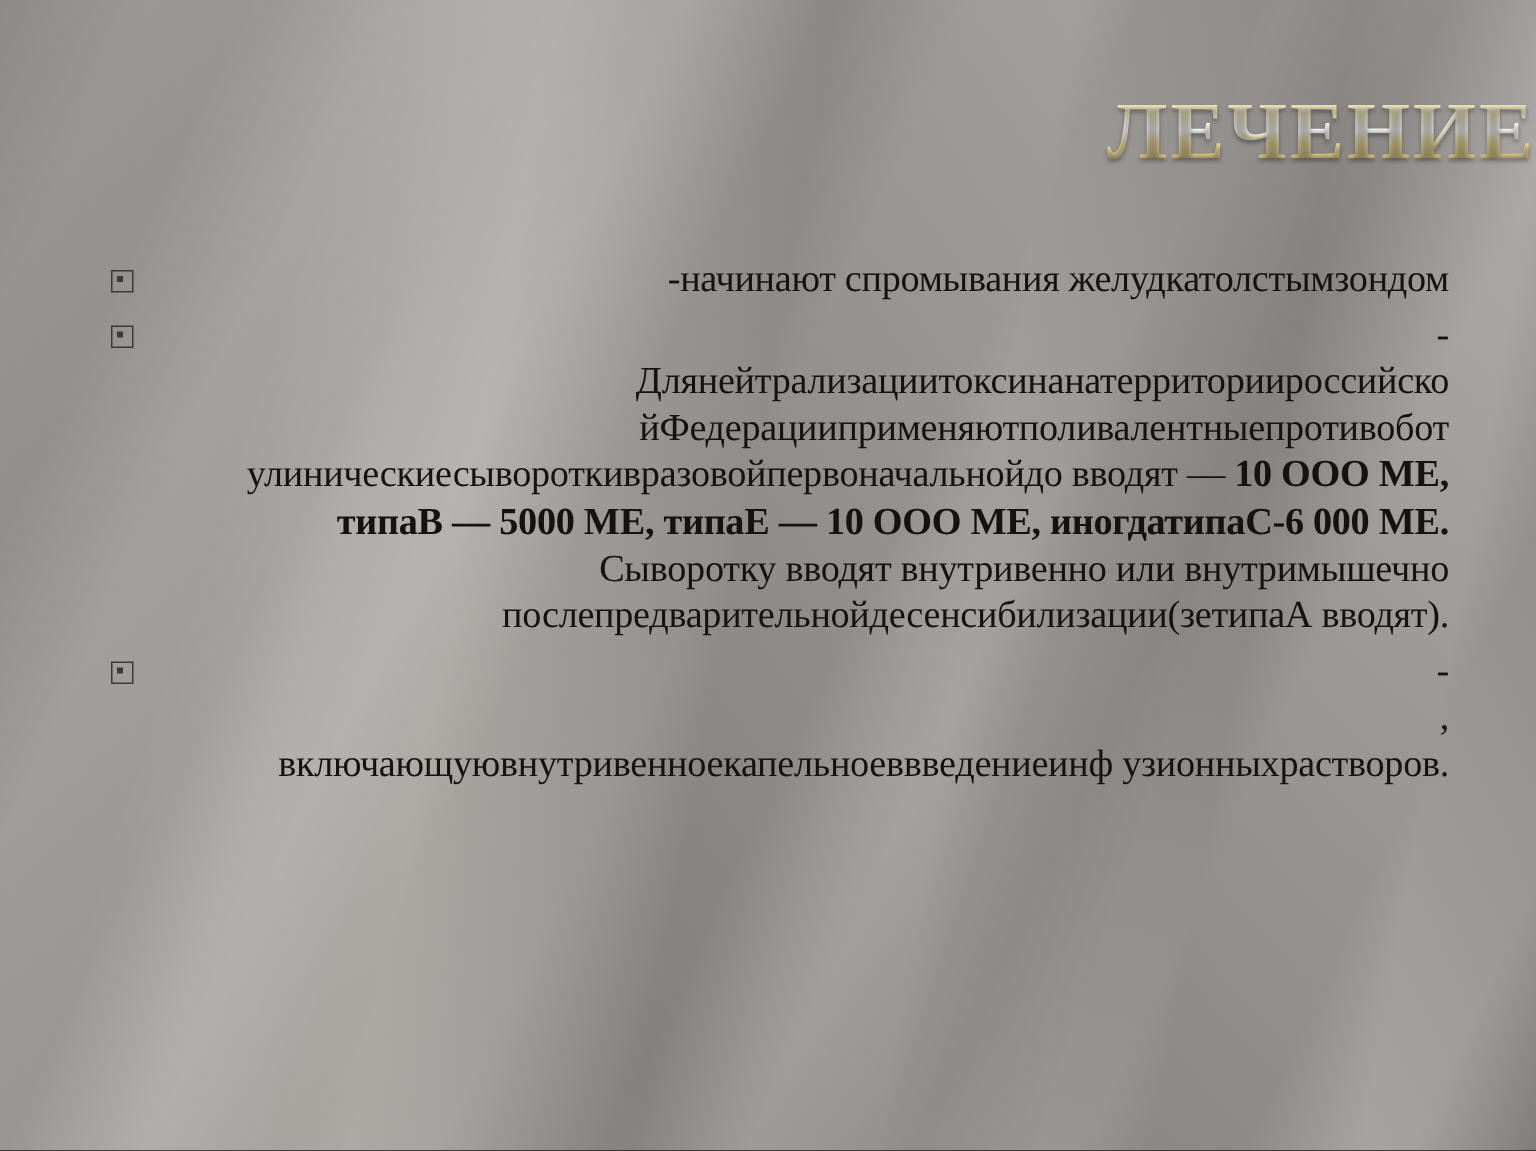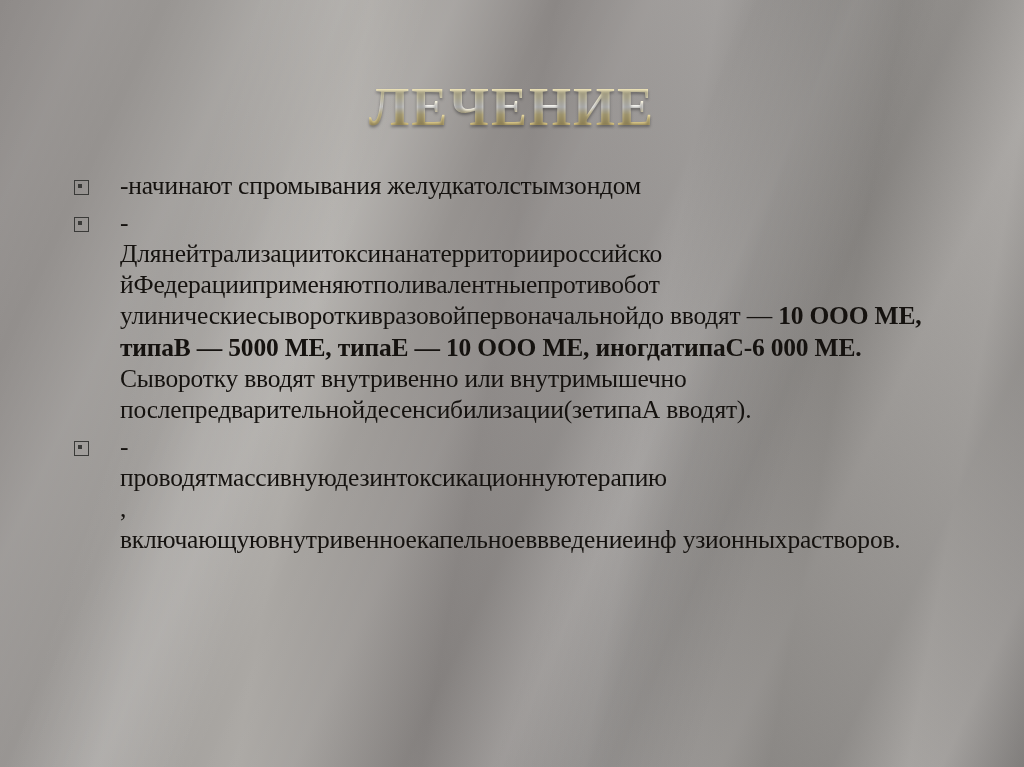--- a/index.html
+++ b/index.html
@@ -45,45 +45,45 @@
       linear-gradient(108deg,
         rgba(0,0,0,0.00) 58%,
         rgba(0,0,0,0.07) 66%,
         rgba(0,0,0,0.00) 74%);
   }
   .title {
     position: absolute;
     top: 56px;
     left: 0;
     width: 100%;
-    text-align: center;
+    text-align: right;
     font-size: 54px;
     font-weight: bold;
     letter-spacing: 2px;
     font-family: "Liberation Serif", serif;
     color: #f6e9b6;
     background: linear-gradient(180deg, #e8d89a 0%, #fbf4d2 35%, #ffffff 50%, #efe0a8 62%, #b79b4e 100%);
     -webkit-background-clip: text;
     background-clip: text;
     -webkit-text-fill-color: transparent;
     text-shadow: 0 2px 3px rgba(0,0,0,0.35);
     z-index: 3;
-    margin-top: 20px;
   }
   .body {
     position: absolute;
     top: 170px;
     left: 74px;
     right: 58px;
     z-index: 3;
   }
   .bullet-row {
     display: flex;
     align-items: flex-start;
     margin-bottom: 6px;
+    text-align: right;
   }
   .marker {
     flex: 0 0 auto;
     width: 46px;
     padding-top: 10px;
     display: flex;
     justify-content: flex-start;
   }
   .marker-glyph {
     display: inline-block;
@@ -149,21 +149,20 @@
         <span>вводят).</span>
       </div>
     </div>
 
     <div class="bullet-row b2">
       <div class="marker">
           <span class="marker-glyph"></span>
         </div>
       <div class="btext">
         <span class="dash-line">-</span>
-        <span>проводятмассивнуюдезинтоксикационнуютерапию</span>
         <span class="comma-line">,</span>
         <span>включающуювнутривенноекапельноеввведениеинф</span>
         <span>узионныхрастворов.</span>
       </div>
     </div>
 
   </div>
 </div>
 
 </body></html>

